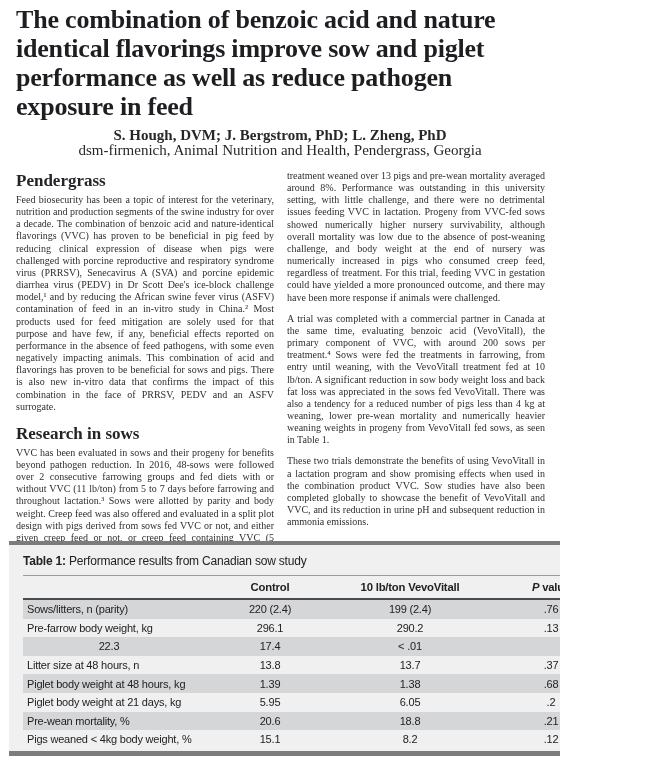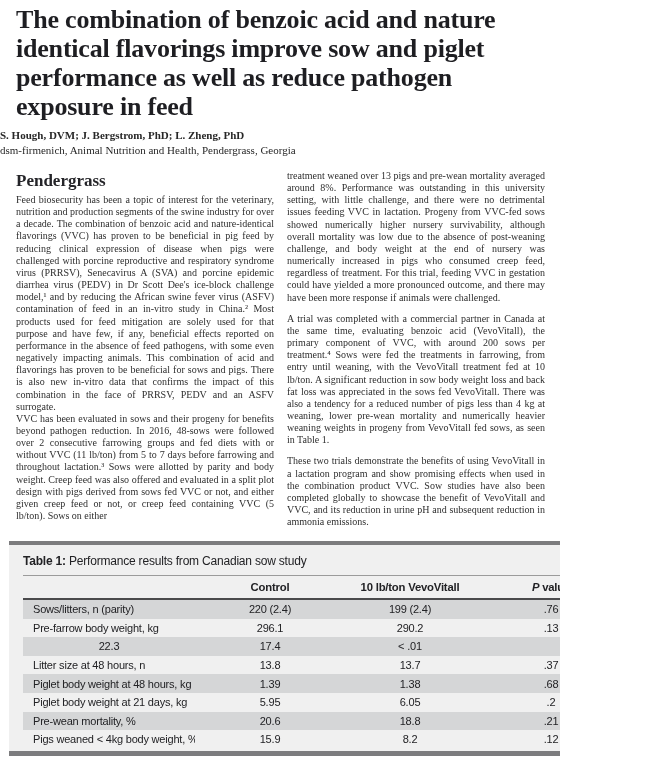--- a/index.html
+++ b/index.html
@@ -15,22 +15,22 @@
     margin:0;
     padding:5px 40px 0 16px;
     font-size:26px;
     line-height:29px;
     font-weight:700;
     letter-spacing:-0.2px;
     color:#1e1e22;
   }
   .byline{
     margin-top:7px;
-    text-align:left;
-    font-size:11px;
+    text-align:center;
+    font-size:15px;
     line-height:14.5px;
     color:#272727;
   }
   .authors{font-weight:700;}
   .affiliation{font-weight:400;}
   .columns{
     display:grid;
     grid-template-columns:1fr 1fr;
     gap:13px;
     margin:13px 15px 0 16px;
@@ -75,39 +75,40 @@
     display:grid;
     grid-template-columns:172px 150px 130px 1fr;
     align-items:center;
     height:18.6px;
     font-size:11px;
   }
   .trow.head{height:22px;font-weight:700;font-size:11.3px;}
   .head-rule{border-bottom:2px solid #4a4a4c;}
   .trow.shaded{background:#d5d6d7;}
   .tc{text-align:center;white-space:nowrap;overflow:hidden;}
-  .tc.lab{text-align:left;padding-left:10px;}
+  .tc.lab{text-align:left;padding-left:4px;}
   .p-ital{font-style:italic;}
 </style>
 </head>
 <body>
 
 <div class="page">
 
   <h1 class="title">The combination of benzoic acid and nature identical flavorings improve sow and piglet performance as well as reduce pathogen exposure in feed</h1>
 
   <div class="byline">
     <div class="authors">S. Hough, DVM; J. Bergstrom, PhD; L. Zheng, PhD</div>
     <div class="affiliation">dsm-firmenich, Animal Nutrition and Health, Pendergrass, Georgia</div>
   </div>
 
   <div class="columns">
     <div class="col-left">
       <h2 class="sect-heading">Pendergrass</h2>
       <p class="body-para">Feed biosecurity has been a topic of interest for the veterinary, nutrition and production segments of the swine industry for over a decade. The combination of benzoic acid and nature-identical flavorings (VVC) has proven to be beneficial in pig feed by reducing clinical expression of disease when pigs were challenged with porcine reproductive and respiratory syndrome virus (PRRSV), Senecavirus A (SVA) and porcine epidemic diarrhea virus (PEDV) in Dr Scott Dee's ice-block challenge model,¹ and by reducing the African swine fever virus (ASFV) contamination of feed in an in-vitro study in China.² Most products used for feed mitigation are solely used for that purpose and have few, if any, beneficial effects reported on performance in the absence of feed pathogens, with some even negatively impacting animals. This combination of acid and flavorings has proven to be beneficial for sows and pigs. There is also new in-vitro data that confirms the impact of this combination in the face of PRRSV, PEDV and an ASFV surrogate.</p>
+      <h2 class="sect-heading second">Research in sows</h2>
       <p class="body-para">VVC has been evaluated in sows and their progeny for benefits beyond pathogen reduction. In 2016, 48-sows were followed over 2 consecutive farrowing groups and fed diets with or without VVC (11 lb/ton) from 5 to 7 days before farrowing and throughout lactation.³ Sows were allotted by parity and body weight. Creep feed was also offered and evaluated in a split plot design with pigs derived from sows fed VVC or not, and either given creep feed or not, or creep feed containing VVC (5 lb/ton). Sows on either</p>
     </div>
     <div class="col-right">
       <p class="body-para">treatment weaned over 13 pigs and pre-wean mortality averaged around 8%. Performance was outstanding in this university setting, with little challenge, and there were no detrimental issues feeding VVC in lactation. Progeny from VVC-fed sows showed numerically higher nursery survivability, although overall mortality was low due to the absence of post-weaning challenge, and body weight at the end of nursery was numerically increased in pigs who consumed creep feed, regardless of treatment. For this trial, feeding VVC in gestation could have yielded a more pronounced outcome, and there may have been more response if animals were challenged.</p>
       <p class="body-para">A trial was completed with a commercial partner in Canada at the same time, evaluating benzoic acid (VevoVitall), the primary component of VVC, with around 200 sows per treatment.⁴ Sows were fed the treatments in farrowing, from entry until weaning, with the VevoVitall treatment fed at 10 lb/ton. A significant reduction in sow body weight loss and back fat loss was appreciated in the sows fed VevoVitall. There was also a tendency for a reduced number of pigs less than 4 kg at weaning, lower pre-wean mortality and numerically heavier weaning weights in progeny from VevoVitall fed sows, as seen in Table 1.</p>
       <p class="body-para">These two trials demonstrate the benefits of using VevoVitall in a lactation program and show promising effects when used in the combination product VVC. Sow studies have also been completed globally to showcase the benefit of VevoVitall and VVC, and its reduction in urine pH and subsequent reduction in ammonia emissions.</p>
     </div>
   </div>
 
   <div class="table-wrap">
@@ -163,21 +164,21 @@
         <div class="tc">.2</div>
       </div>
       <div class="trow shaded">
         <div class="tc lab">Pre-wean mortality, %</div>
         <div class="tc">20.6</div>
         <div class="tc">18.8</div>
         <div class="tc">.21</div>
       </div>
       <div class="trow">
         <div class="tc lab">Pigs weaned &lt; 4kg body weight, %</div>
-        <div class="tc">15.9</div>
+        <div class="tc">15.1</div>
         <div class="tc">8.2</div>
         <div class="tc">.12</div>
       </div>
 
     </div>
     <div class="tbl-bar bottom"></div>
   </div>
 
 </div>
 

